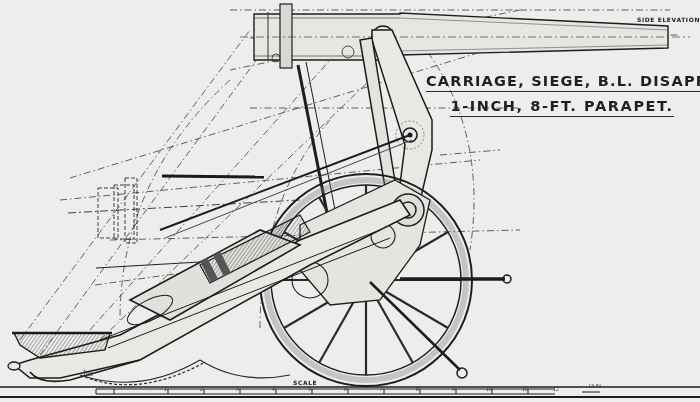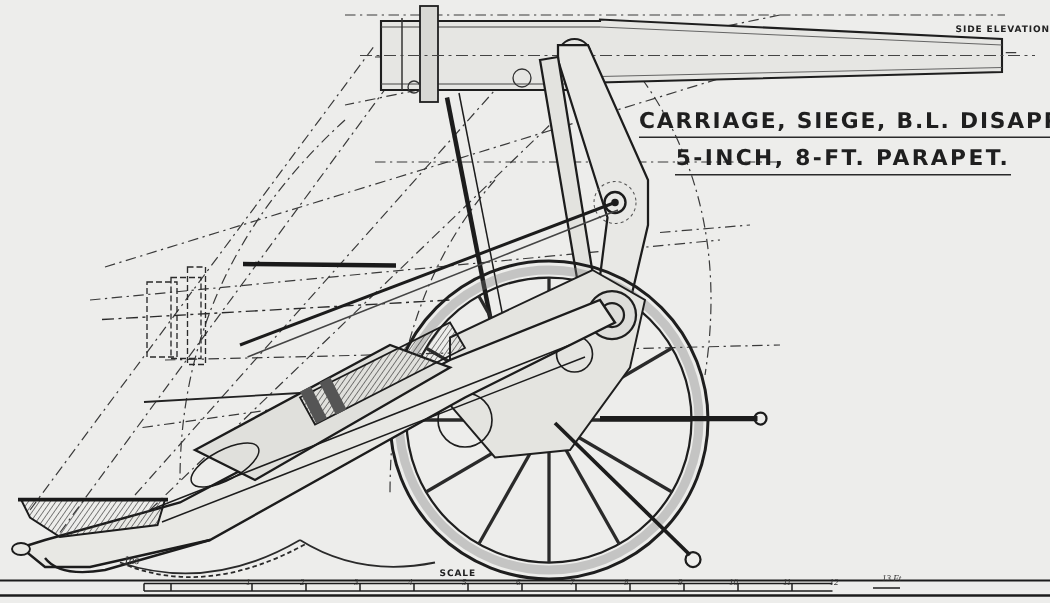--- a/index.html
+++ b/index.html
@@ -196,21 +196,21 @@
       <line x1="420" y1="389" x2="420" y2="394" stroke-width="1"></line>
       <line x1="456" y1="389" x2="456" y2="394" stroke-width="1"></line>
       <line x1="492" y1="389" x2="492" y2="394" stroke-width="1"></line>
       <line x1="528" y1="389" x2="528" y2="394" stroke-width="1"></line>
       <line x1="582" y1="392" x2="600" y2="392" stroke-width="1"></line>
     </g>
   </svg>
 
   <div class="title-block">
     <div class="title-line1">CARRIAGE, SIEGE, B.L. DISAPPEARING</div><br>
-    <div class="title-line2">5-INCH, 8-FT. PARAPET.</div>
+    <div class="title-line2">1-INCH, 8-FT. PARAPET.</div>
   </div>
 
   <div class="view-label">SIDE ELEVATION</div>
 
   <div class="scale-label">SCALE</div>
   <div class="scale-ins">Ins</div>
 
   <span class="tick-label" style="left:164px">1</span>
   <span class="tick-label" style="left:200px">2</span>
   <span class="tick-label" style="left:236px">3</span>

